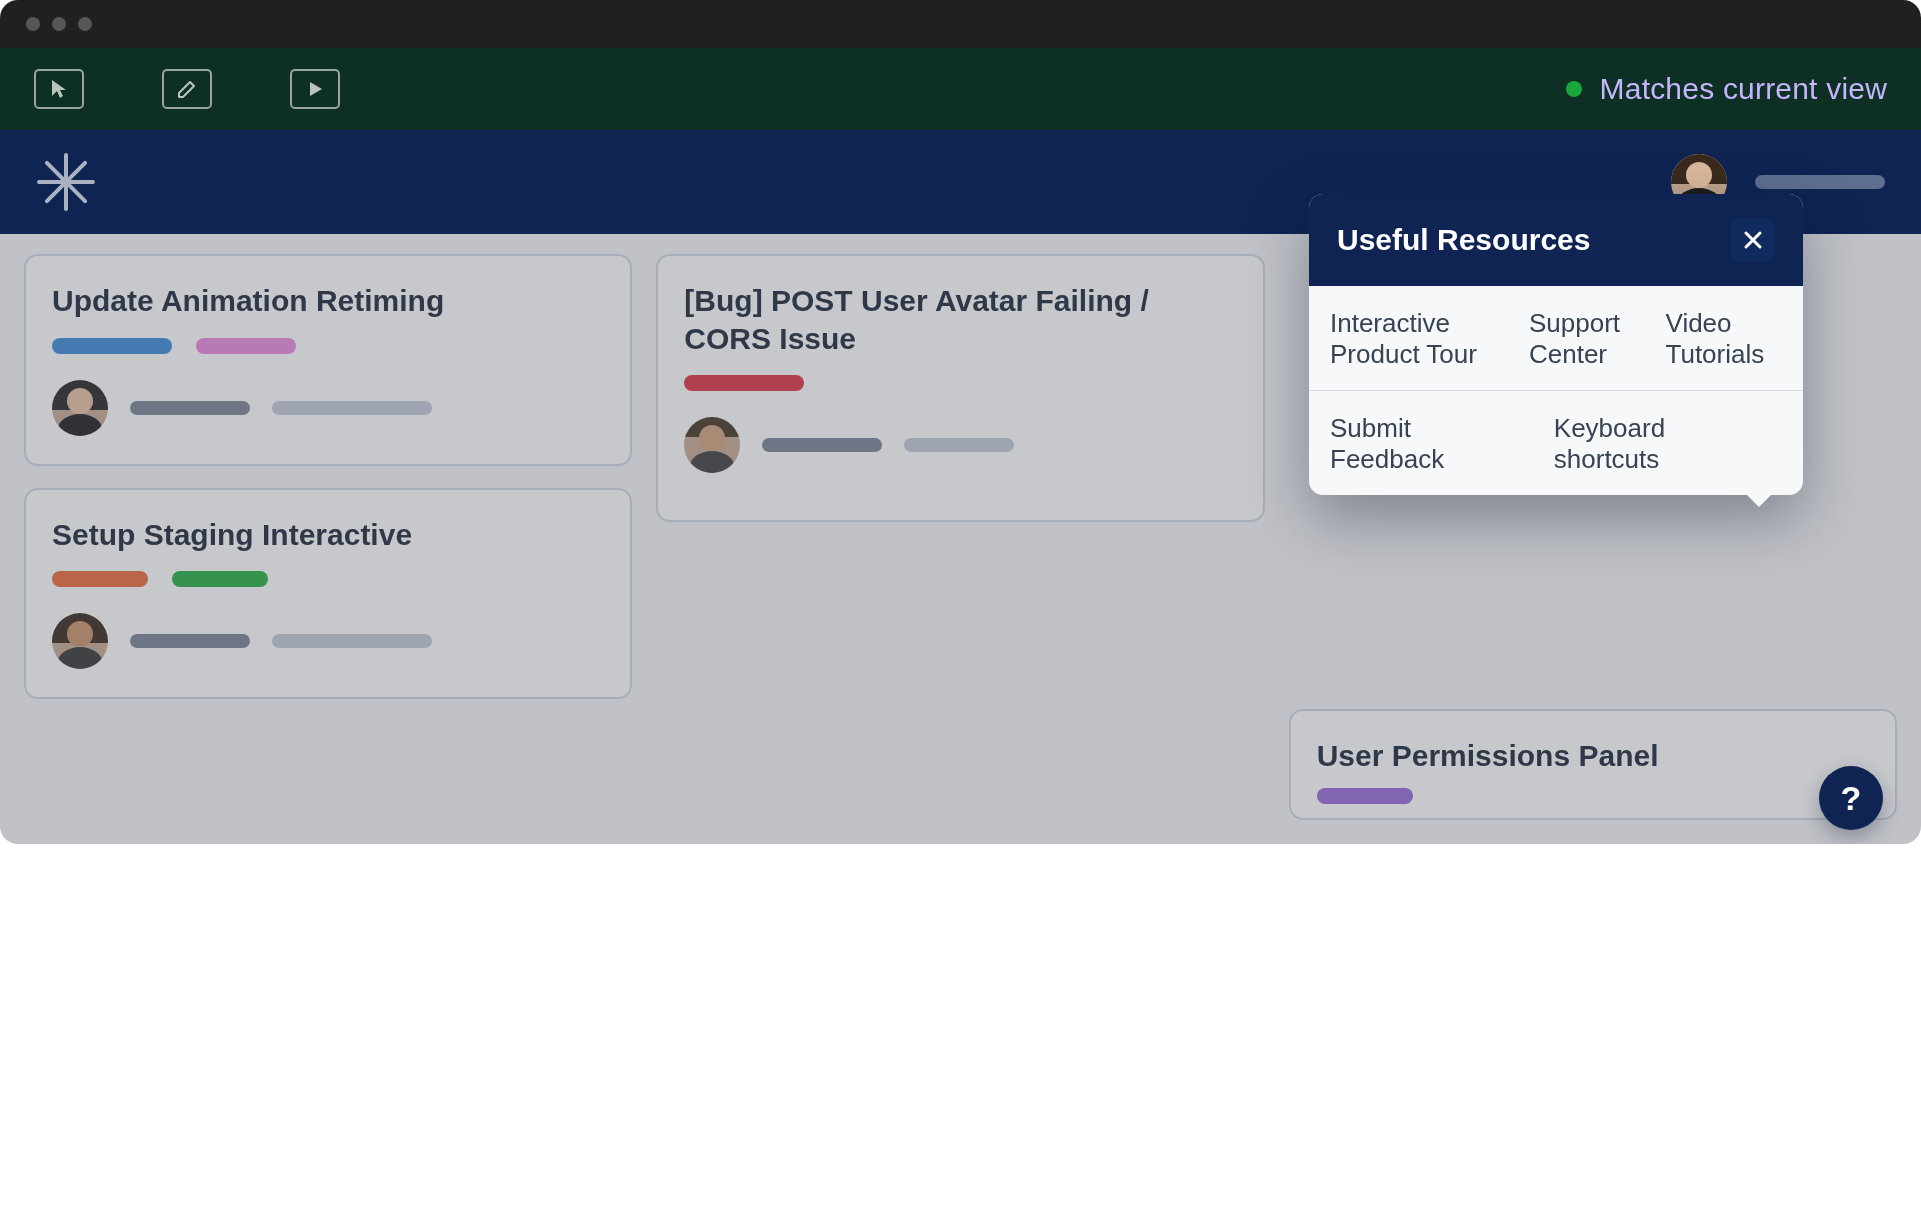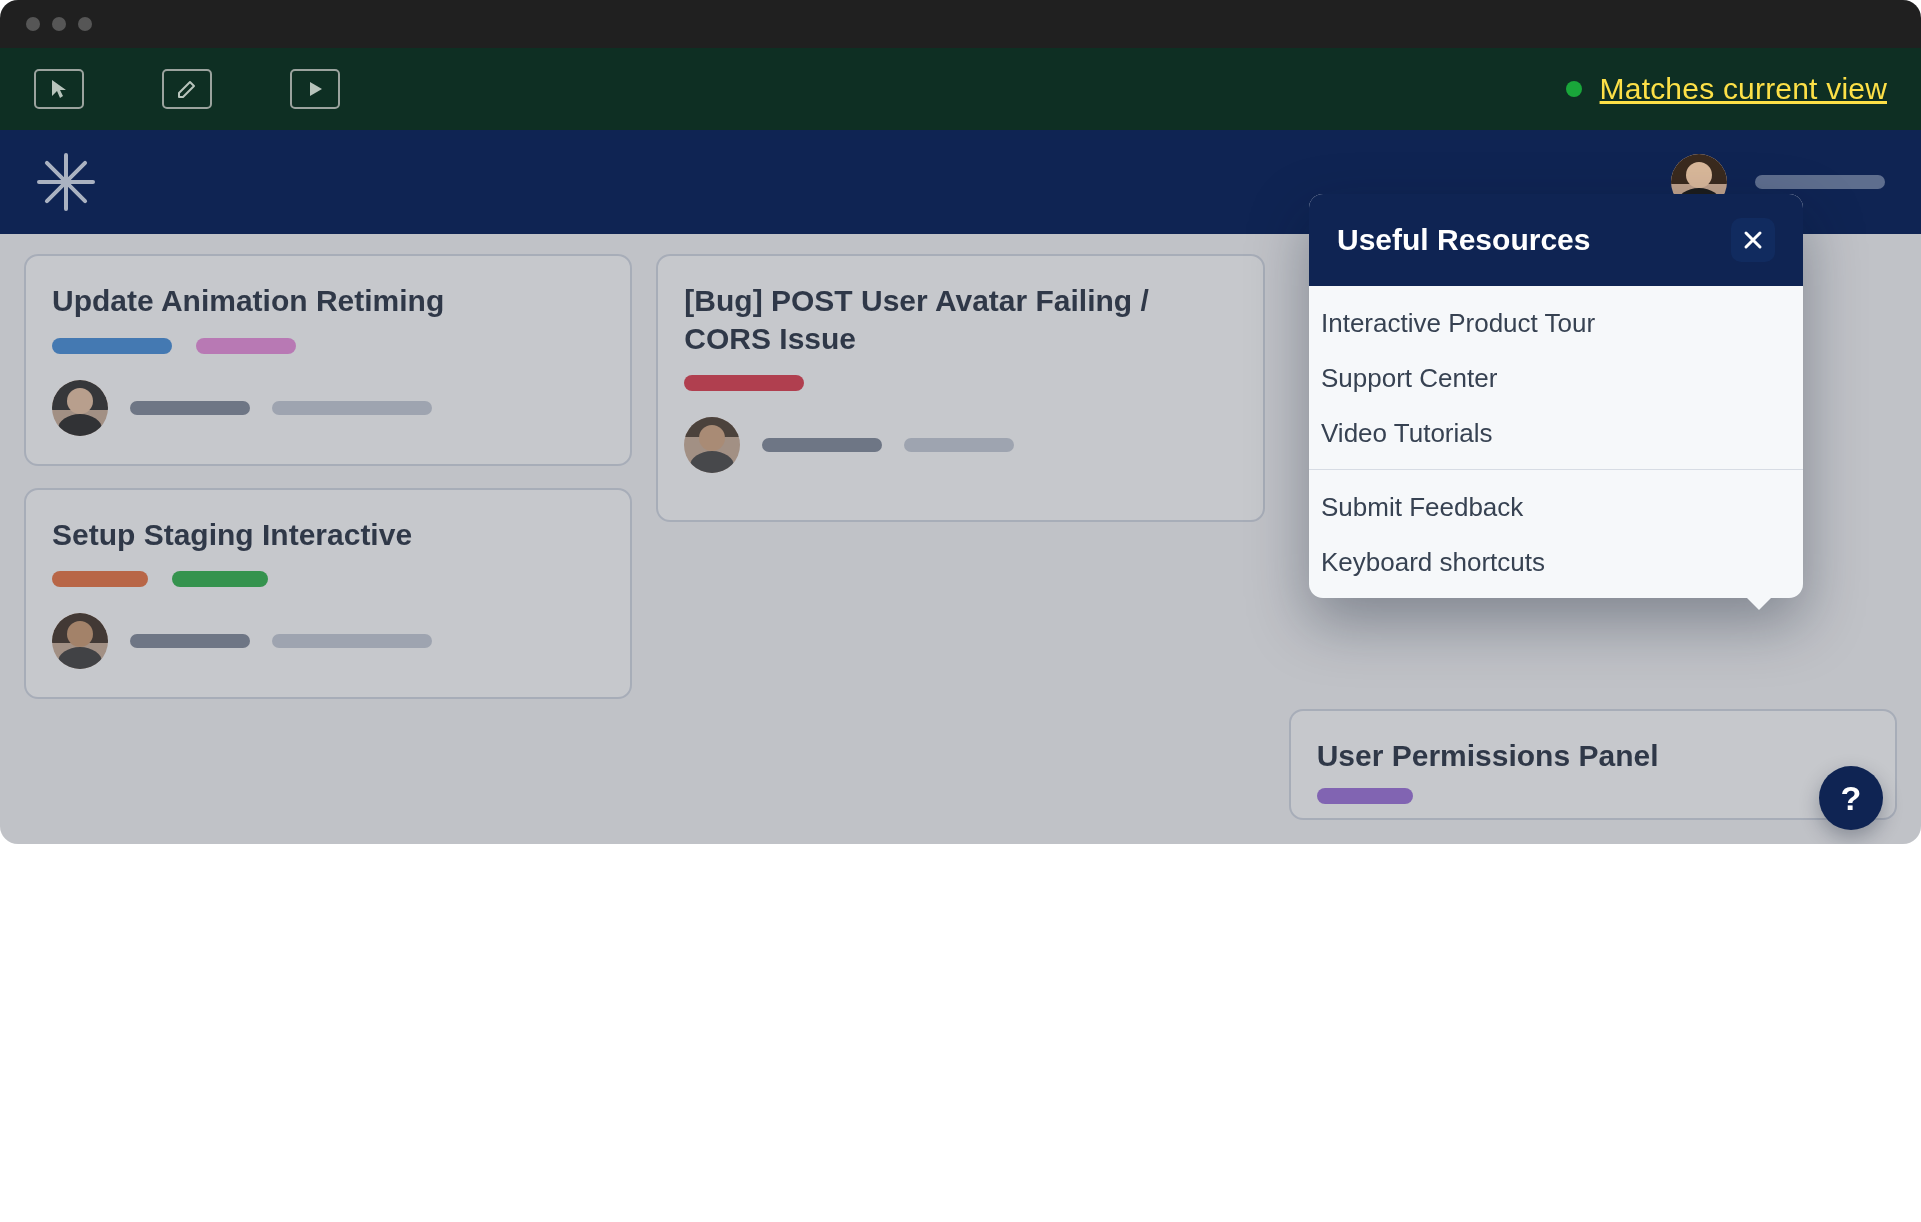--- a/index.html
+++ b/index.html
@@ -51,21 +51,21 @@
     display: flex;
     align-items: center;
     gap: 18px;
     color: #B8C4BC;
     font-size: 28px;
   }
   .status-dot {
     width: 16px; height: 16px; border-radius: 50%;
     background: #19A63A;
   }
-  .status-text { color: #fde047; font-size: 30px; letter-spacing: 0.2px; text-decoration: underline; }
+  .status-text { color: #c4b5fd; font-size: 30px; letter-spacing: 0.2px; }
 
   
   .app-header {
     height: 104px;
     background: #0F2453;
     display: flex;
     align-items: center;
     padding: 0 36px;
     position: relative;
   }
@@ -179,22 +179,22 @@
   .popover-title { font-size: 30px; font-weight: 700; }
   .close-btn {
     width: 44px; height: 44px; border-radius: 10px;
     background: #112B5F;
     display:flex; align-items:center; justify-content:center;
     cursor: pointer;
   }
   .close-btn svg { display:block; }
 
   .popover-section {
-    padding: 22px 28px 20px 12px;
-    display: flex; flex-direction: column; gap: 24px;
+    padding: 22px 28px 20px 21px;
+    display: flex; flex-direction: row; gap: 24px;
   }
   .popover-divider { height:1px; background:#D7DCE4; width:100%; }
   .popover-item {
     font-size: 26px;
     color: #374252;
     cursor: pointer;
   }
 
   
   .help-fab {

